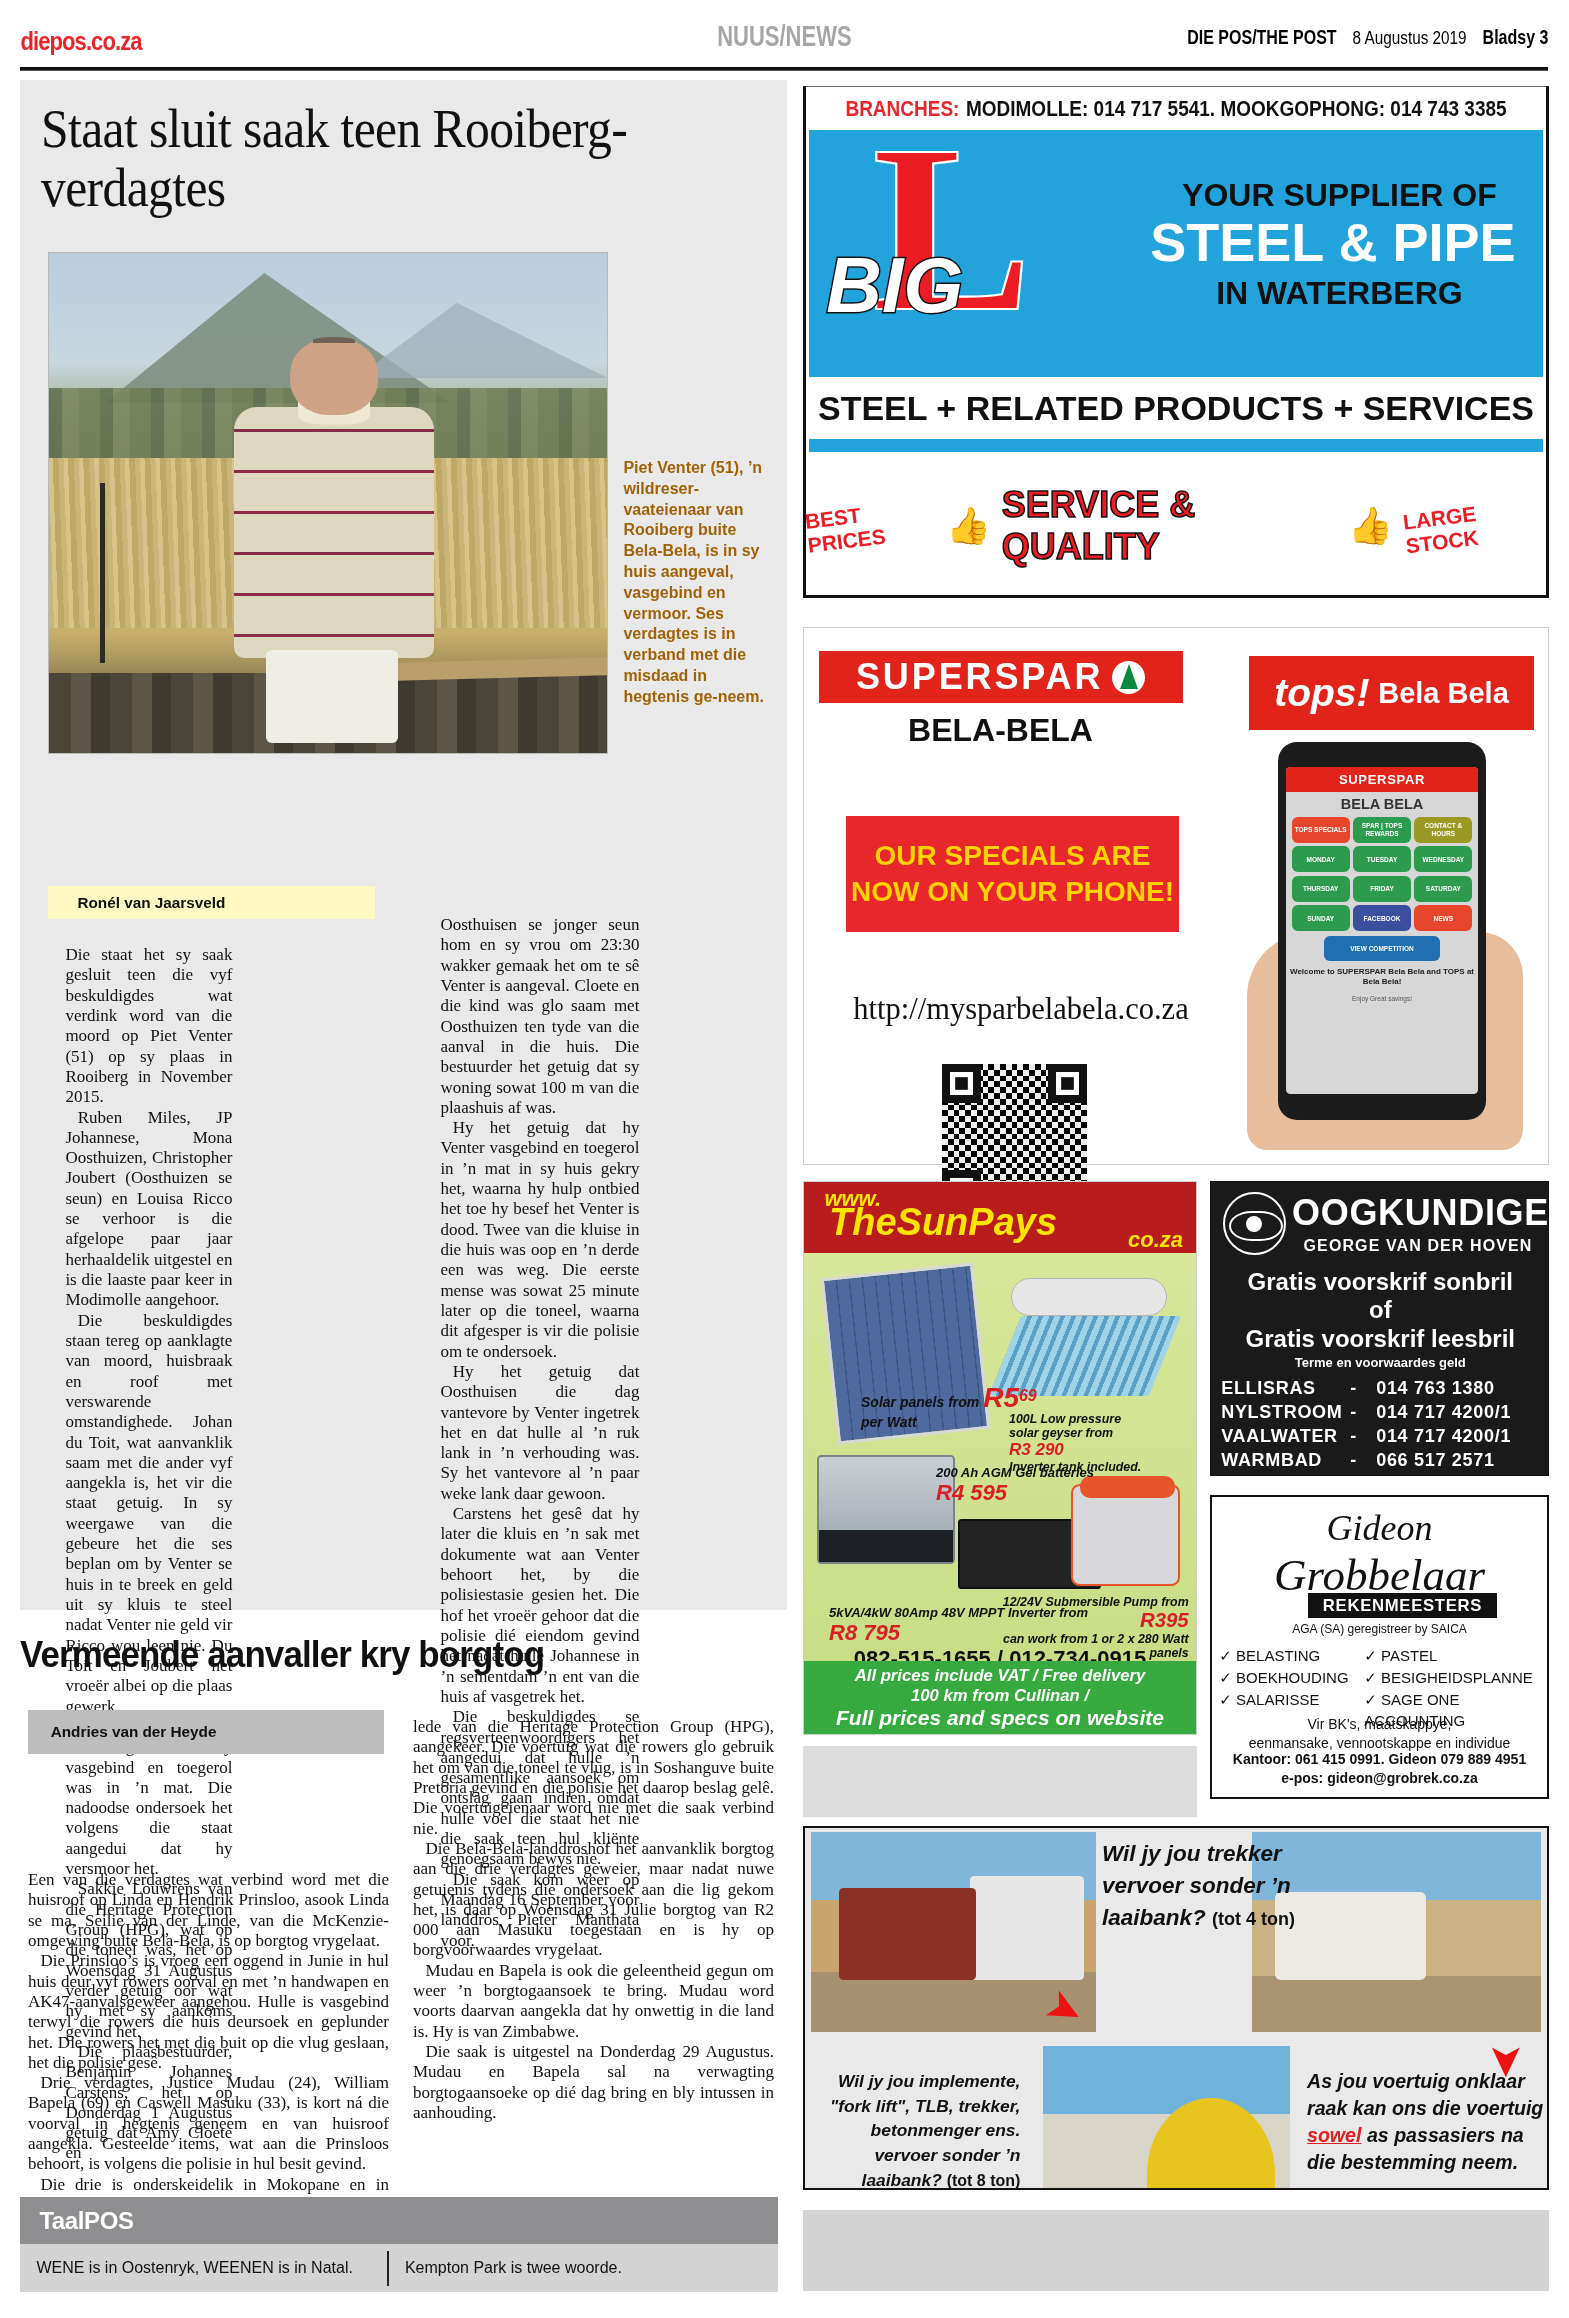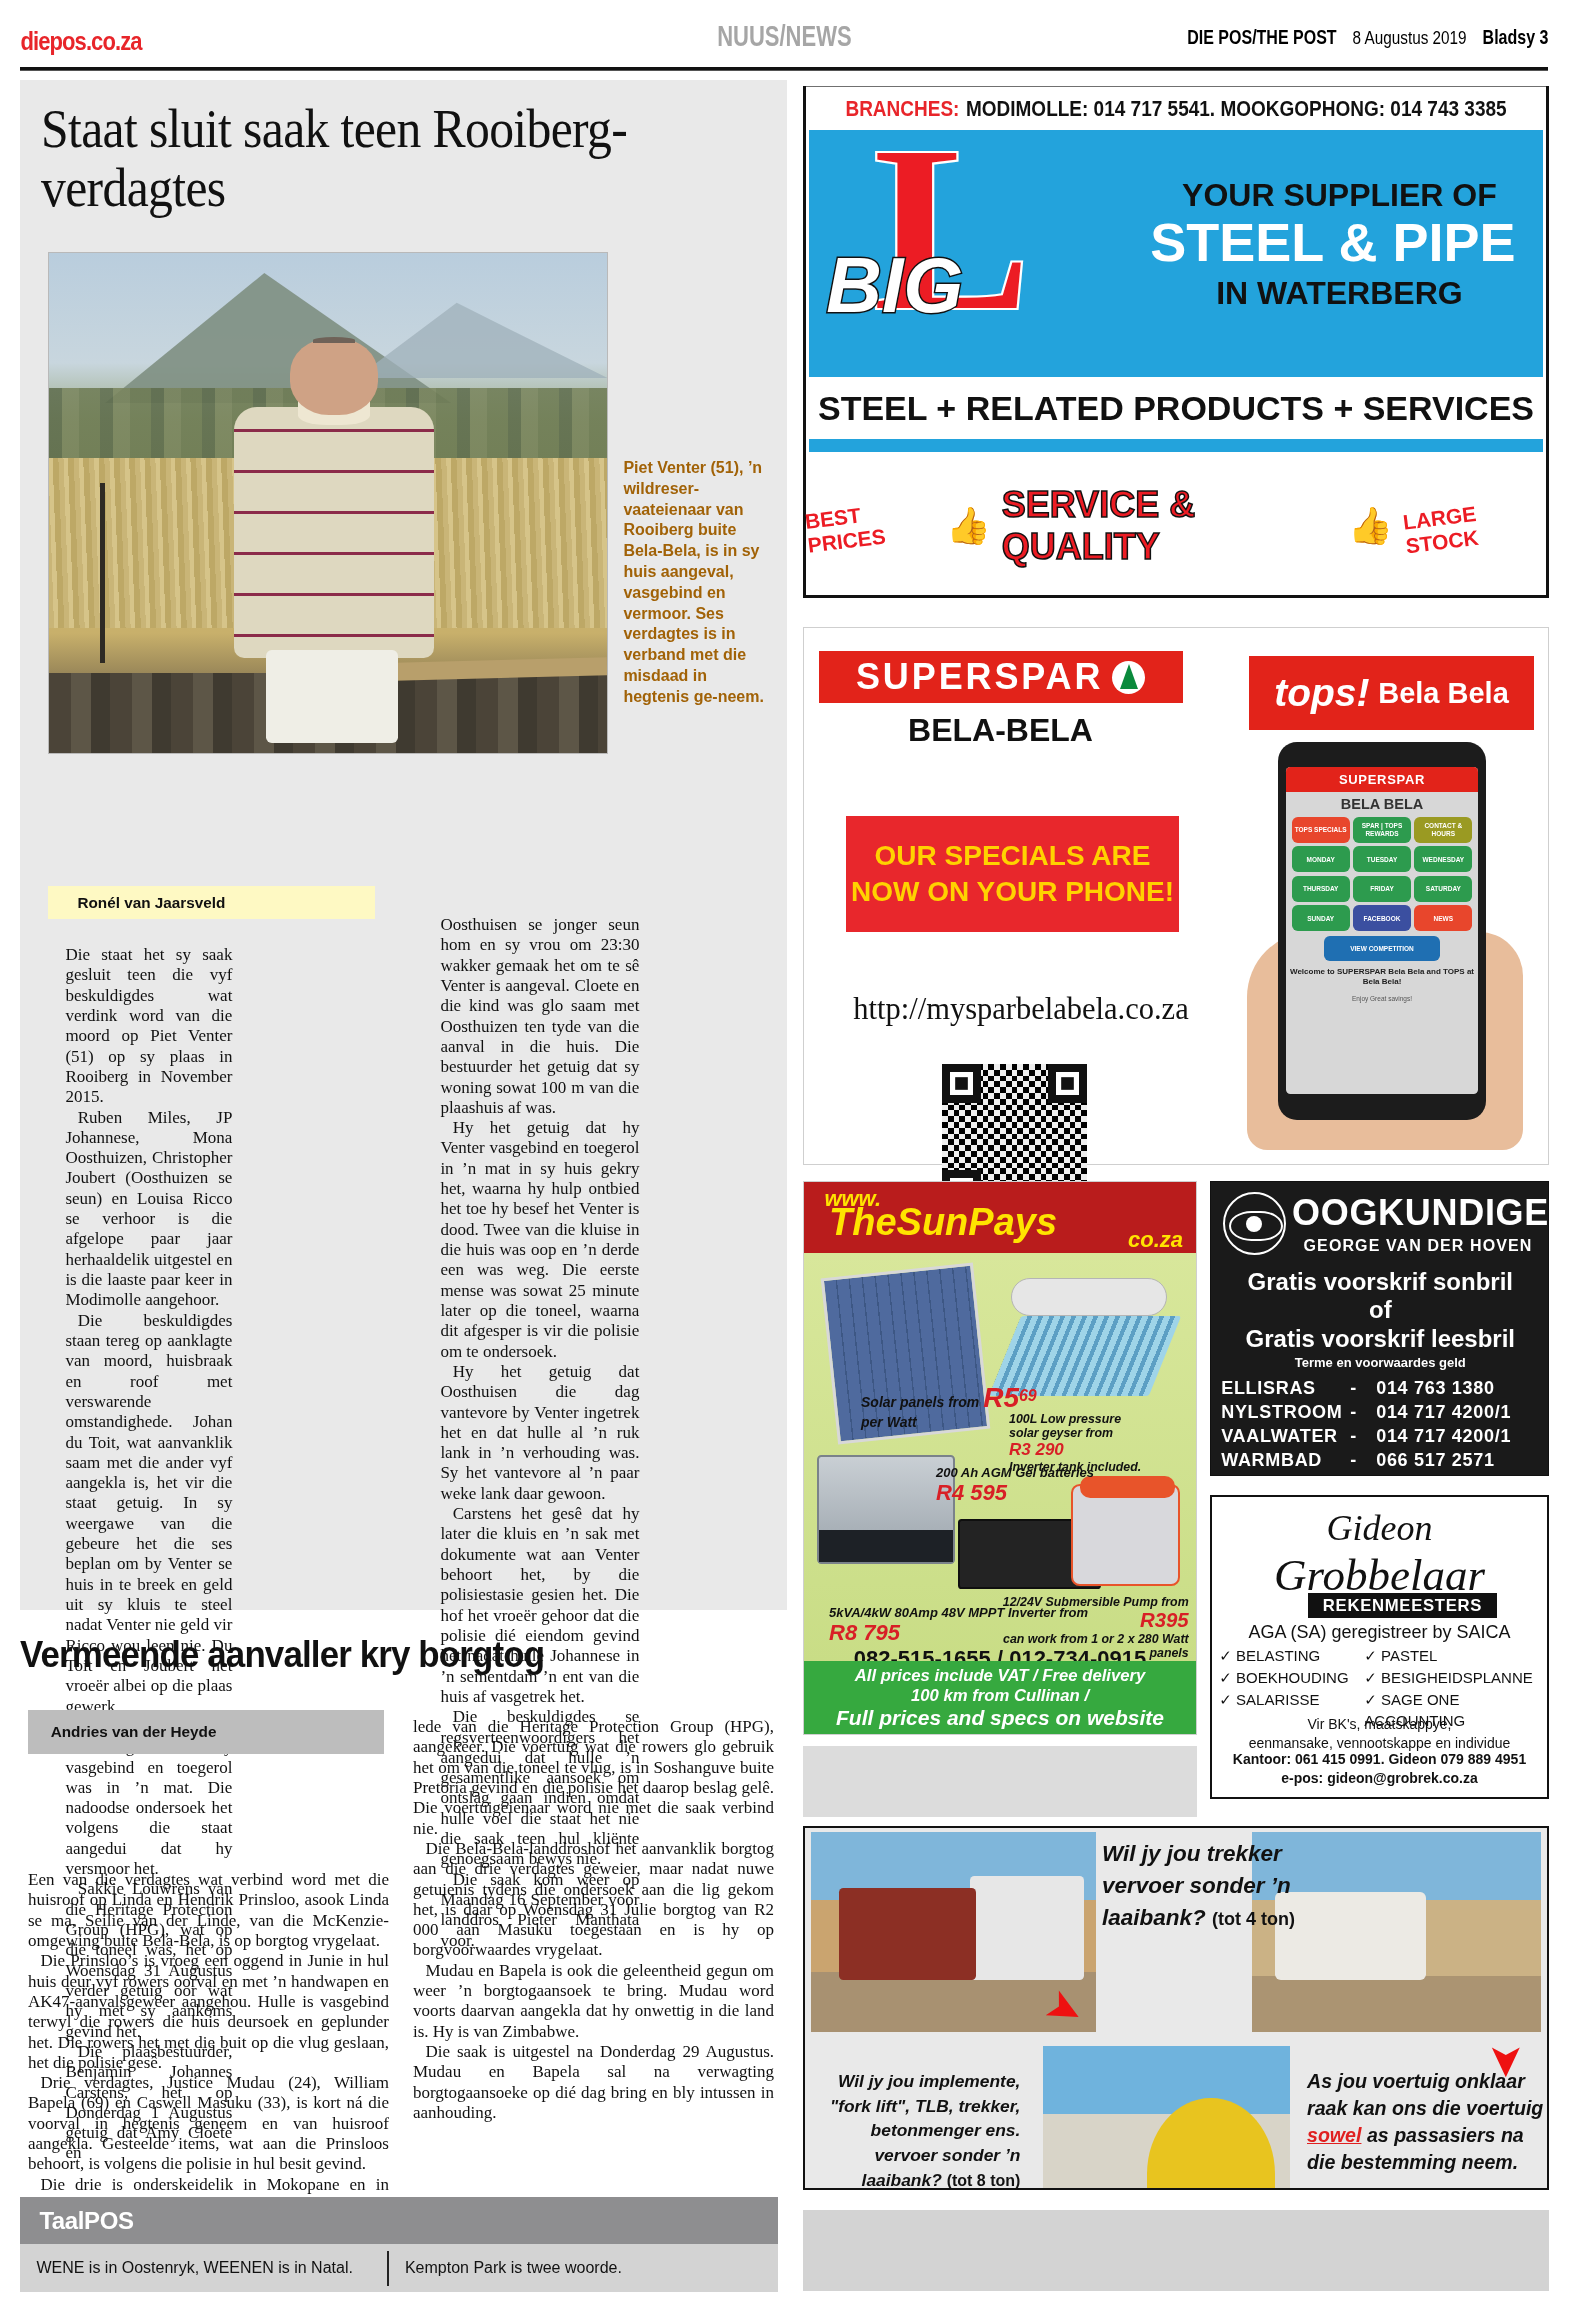--- a/index.html
+++ b/index.html
@@ -269,21 +269,21 @@
   .ad-gid { position:absolute; left:1210px; top:1495px; width:339px; height:304px;
             background:#fff; border:2.2px solid #111; }
   .gid-name { position:absolute; left:0; top:10.2px; width:100%; text-align:center;
               font-family:"Liberation Serif",serif; font-style:italic; font-size:36px; color:#111; }
   .gid-name2 { position:absolute; left:0; top:45px; width:100%; text-align:center;
                font-family:"Liberation Serif",serif; font-style:italic; font-size:45px; color:#111;margin-top:7px; }
   .gid-rek { position:absolute; left:96px; top:96px; width:189px; height:25px; background:#111;
              color:#fff; font-family:"Liberation Sans",sans-serif; font-weight:bold; font-size:16.7px;
              letter-spacing:0.7px; display:flex; align-items:center; justify-content:center; }
   .gid-aga { position:absolute; left:0; top:125px; width:100%; text-align:center;
-             font-family:"Liberation Sans",sans-serif; font-size:18px; color:#111; }
+             font-family:"Liberation Sans",sans-serif; font-size:12px; color:#111; }
   .gid-svcs { position:absolute; left:7.3px; top:148px; width:324px;
               font-family:"Liberation Sans",sans-serif; font-size:15px; color:#111; line-height:1.45;}
   .gid-svcs .r { display:flex; }
   .gid-svcs .a { width:145px; } .gid-svcs .b { flex:1; }
   .gid-vir { position:absolute; left:0; top:218px; width:100%; text-align:center;
              font-family:"Liberation Sans",sans-serif; font-size:14px; color:#111; line-height:1.35; }
   .gid-ct { position:absolute; left:0; top:253px; width:100%; text-align:center;
             font-family:"Liberation Sans",sans-serif; font-weight:bold; font-size:14px; color:#111;
             line-height:1.35; }
 

